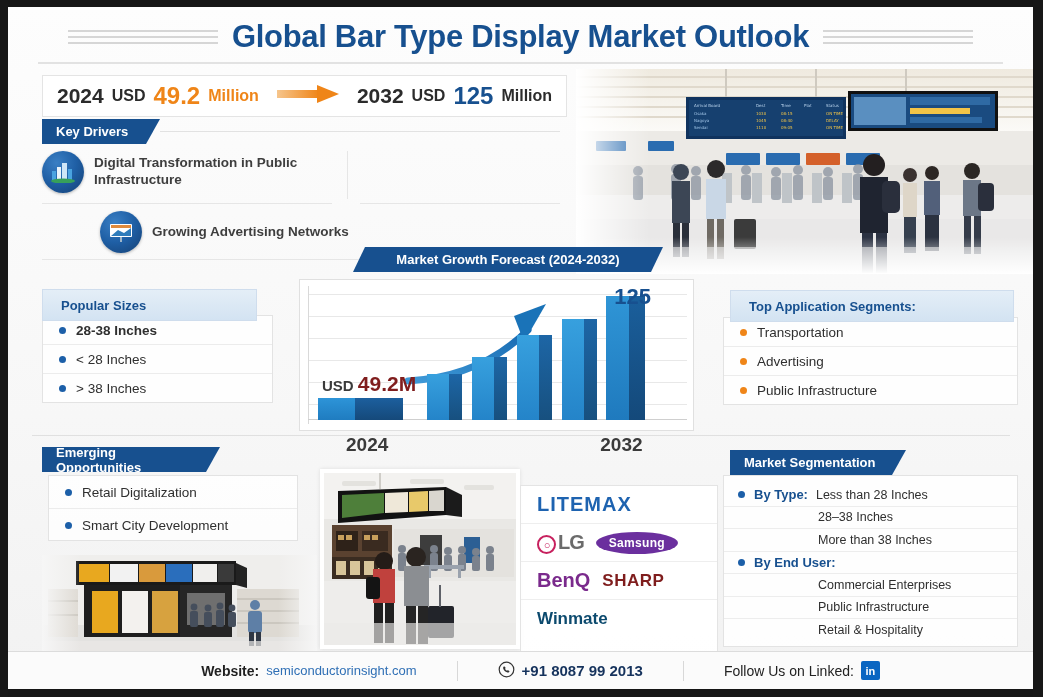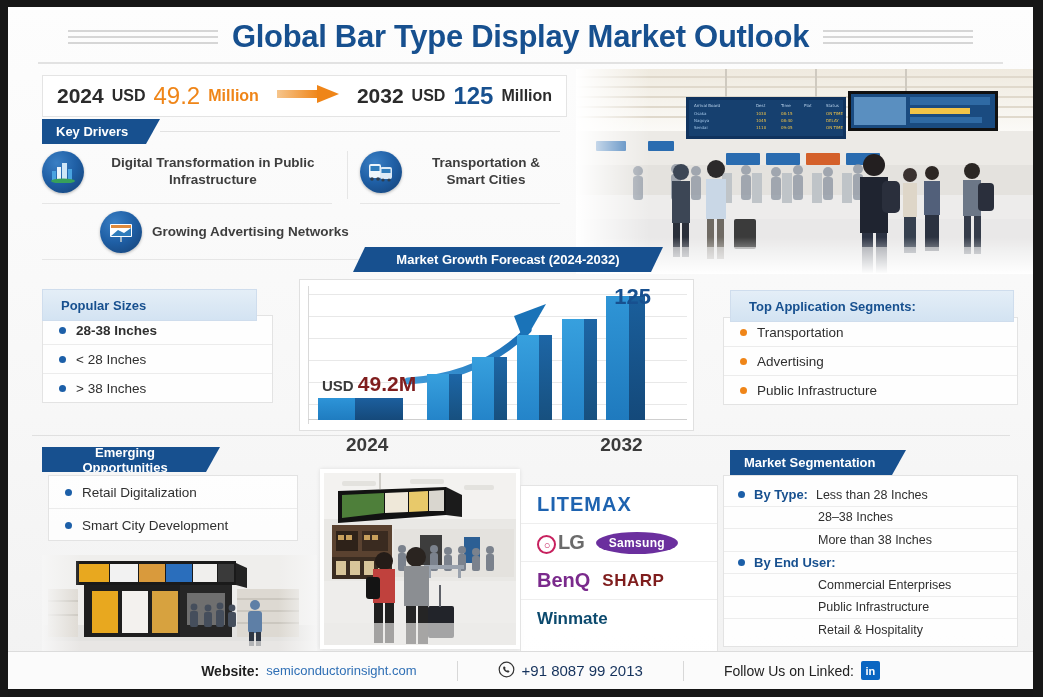--- a/index.html
+++ b/index.html
@@ -17,21 +17,20 @@
   }
   
   .frame-top    { position:absolute; left:0; top:0; width:1043px; height:7px; background:#161616; z-index:60;}
   .frame-bottom { position:absolute; left:0; bottom:0; width:1043px; height:8px; background:#161616; z-index:60;}
   .frame-left   { position:absolute; left:0; top:0; width:8px; height:697px; background:#171717; z-index:60;}
   .frame-right  { position:absolute; right:0; top:0; width:10px; height:697px; background:#171717; z-index:60;}
 
   .sheet {
     position:absolute; left:8px; top:7px; width:1025px; height:682px;
     background: linear-gradient(180deg,#fdfdfd 0%, #f7f7f7 60%, #f2f2f2 100%);
-    text-align: center;
   }
 
   
   .title-row {
     position:absolute; left:0; top:6px; width:1025px; height:48px;
     display:flex; align-items:center; justify-content:center; gap:14px;
   }
   .title-rules { width:150px; display:flex; flex-direction:column; gap:4px; }
   .title-rules span { display:block; height:2px; background:#d6d6d6; }
   .infographic-title {
@@ -46,21 +45,21 @@
   
   .value-bar {
     position:absolute; left:34px; top:68px; width:525px; height:42px;
     background:rgba(255,255,255,0.86);
     border:1px solid #e4e4e4;
     display:flex; align-items:center; padding-left:14px; gap:8px;
     z-index:12;
   }
   .vb-year  { font-size:21px; font-weight:bold; color:#2b2b2b; }
   .vb-usd   { font-size:16px; font-weight:bold; color:#2b2b2b; }
-  .vb-num-o { font-size:24px; font-weight:normal; color:#ef8518; }
+  .vb-num-o { font-size:24px; font-weight:bold; color:#ef8518; }
   .vb-mil-o { font-size:16px; font-weight:bold; color:#ef8518; }
   .vb-num-b { font-size:24px; font-weight:bold; color:#17508f; }
   .vb-mil-b { font-size:16px; font-weight:bold; color:#2b2b2b; }
   .vb-arrow { margin:0 10px; }
 
   
   .photo { position:absolute; overflow:hidden; }
   .photo-station { left:568px; top:62px; width:460px; height:205px; z-index:4; }
   .photo-mall    { left:34px; top:548px; width:275px; height:100px; z-index:4; }
   .photo-airport { left:312px; top:462px; width:200px; height:180px; z-index:4;
@@ -182,21 +181,21 @@
   
   .footer {
     position:absolute; left:0; bottom:0; width:1025px; height:38px;
     border-top:1px solid #dcdcdc; background:#fbfbfb;
     display:flex; align-items:center; justify-content:center; gap:16px; z-index:20;padding-left:40px;
   }
   .foot-seg { display:flex; align-items:center; gap:7px; padding:0 24px; font-size:14px; color:#222; }
   .foot-sep { width:1px; height:20px; background:#d8d8d8; }
   .foot-lbl { font-weight:bold; color:#1f1f1f; }
   .foot-link { color:#2f6fb5; font-size:13px; }
-  .foot-phone { font-weight:normal; color:#15325c; font-size:15px; }
+  .foot-phone { font-weight:bold; color:#15325c; font-size:15px; }
   .li-badge {
     width:19px; height:19px; background:#0a66c2; color:#fff; font-weight:bold;
     font-size:11px; display:inline-flex; align-items:center; justify-content:center;
     border-radius:2px;
   }
 </style>
 </head>
 <body>
 
 <div id="canvas">
@@ -393,35 +392,20 @@
             <rect x="7" y="6" width="4" height="13" fill="#eaf4fc"></rect>
             <rect x="12" y="2" width="5" height="17" fill="#cfe6f7"></rect>
             <rect x="18" y="8" width="4" height="11" fill="#4aa3e0"></rect>
             <ellipse cx="13" cy="20" rx="12" ry="2.6" fill="#37a05a"></ellipse>
           </svg>
         </span>
         <span class="kd-text">Digital Transformation in Public Infrastructure</span>
       </div>
       <div class="kd-rule" style="left:0; top:56px; width:290px; height:1px;"></div>
 
-      <div class="kd-item" style="left:318px; top:4px; width:200px;">
-        <span class="kd-icon">
-          <svg width="26" height="22" viewBox="0 0 26 22">
-            <rect x="1" y="3" width="12" height="14" rx="2" fill="#eef6fc"></rect>
-            <rect x="2.5" y="5" width="9" height="5" fill="#2f7cbb"></rect>
-            <circle cx="4" cy="18" r="1.8" fill="#2c3e50"></circle>
-              <circle cx="10" cy="18" r="1.8" fill="#2c3e50"></circle>
-            <rect x="12" y="6" width="12" height="12" rx="2" fill="#dceaf6"></rect>
-            <rect x="13.5" y="8" width="9" height="4" fill="#2f7cbb"></rect>
-            <circle cx="15" cy="19" r="1.6" fill="#2c3e50"></circle>
-              <circle cx="21" cy="19" r="1.6" fill="#2c3e50"></circle>
-          </svg>
-        </span>
-        <span class="kd-text">Transportation &amp; Smart Cities</span>
-      </div>
       <div class="kd-rule" style="left:318px; top:56px; width:200px; height:1px;"></div>
       <div class="kd-rule" style="left:305px; top:4px; width:1px; height:48px;"></div>
 
       <div class="kd-item" style="left:58px; top:64px; width:300px;">
         <span class="kd-icon">
           <svg width="26" height="22" viewBox="0 0 26 22">
             <rect x="2" y="3" width="22" height="13" rx="1" fill="#ffffff"></rect>
             <rect x="3" y="4" width="20" height="3" fill="#e08a3c"></rect>
             <path d="M3 15 L10 9 L16 12 L23 7 L23 15 Z" fill="#2f7cbb"></path>
             <rect x="12" y="16" width="2" height="5" fill="#9fb6c9"></rect>

